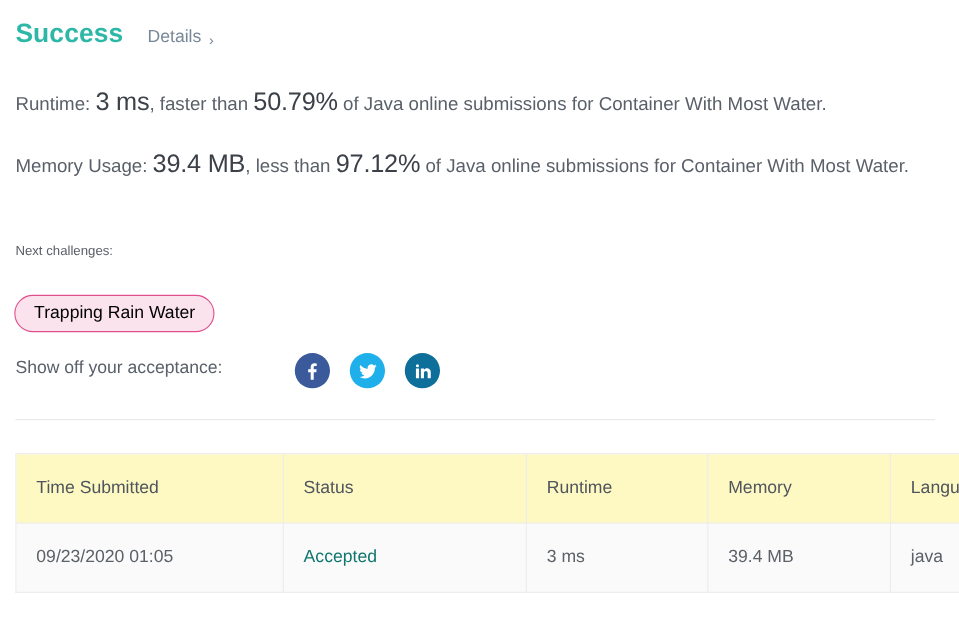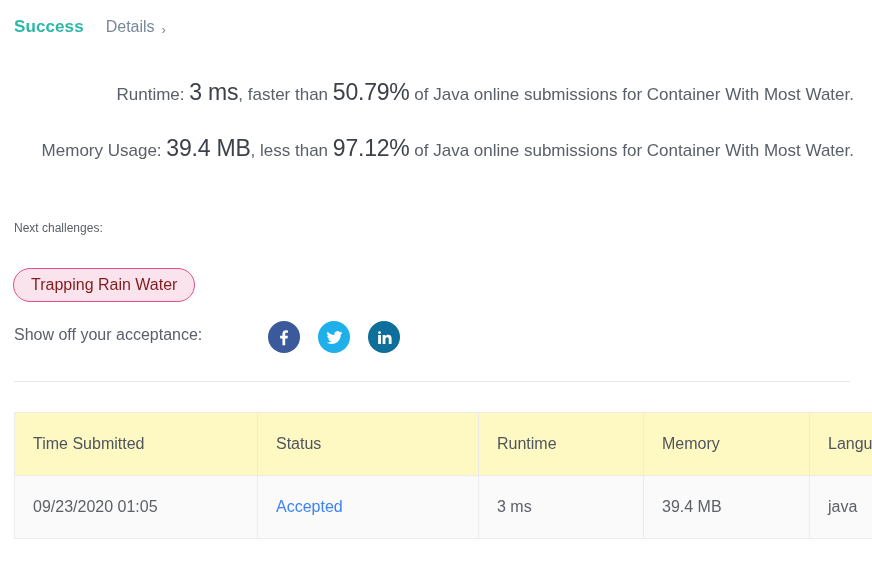--- a/index.html
+++ b/index.html
@@ -25,21 +25,21 @@
 
   
   .status-row {
     position: absolute;
     left: 14px;
     top: 17px;
     display: flex;
     align-items: baseline;
   }
   .status-title {
-    font-size: 17px;
+    font-size: 24px;
     font-weight: bold;
     color: #2cb7a6;
     letter-spacing: 0.1px;
   }
   .details-link {
     margin-left: 22px;
     font-size: 16px;
     color: #788899;
     display: flex;
     align-items: flex-end;
@@ -48,26 +48,25 @@
   .details-chevron {
     margin-left: 7px;
     font-size: 13px;
     color: #788899;
     line-height: 1;
   }
 
   
   .stat-line {
     position: absolute;
-    left: 32px;
+    left: 14px;
     width: 822px;
     font-size: 17px;
     line-height: 29px;
     color: #5a6069;
-    text-align: right;
   }
   .stat-runtime { top: 78px; }
   .stat-memory  { top: 134px; }
   .stat-line .big {
     font-size: 23px;
     color: #3c4149;
     letter-spacing: -0.2px;
   }
 
   
@@ -83,21 +82,21 @@
     left: 13px;
     top: 268px;
     height: 34px;
     box-sizing: border-box;
     padding: 0 17px;
     display: inline-flex;
     align-items: center;
     border: 1px solid #e04e8e;
     border-radius: 18px;
     background: #fbe3ee;
-    color: #7f1d1d;
+    color: #000000;
     font-size: 16px;
     cursor: pointer;
   }
 
   
   .share-label {
     position: absolute;
     left: 14px;
     top: 326px;
     font-size: 16px;
@@ -149,21 +148,21 @@
     border: 1px solid #ececec;
     text-align: left;
     font-weight: normal;
     padding: 0 0 0 18px;
     height: 62px;
     vertical-align: middle;
     color: #4f555d;
   }
   .subs-table thead th { background: #fef9c3; }
   .subs-table tbody td { background: #fafafa; color: #5c6168; }
-  .subs-table tbody td.accepted { color: #3b82f6; cursor: pointer; }
+  .subs-table tbody td.accepted { color: #0f766e; cursor: pointer; }
   .col-time { width: 224px; }
   .col-status { width: 202px; }
   .col-runtime { width: 146px; margin-left: 36px; }
   .col-memory { width: 147px; }
   .col-language { width: 117px; }
 </style>
 </head>
 <body>
 
 <div class="page">

